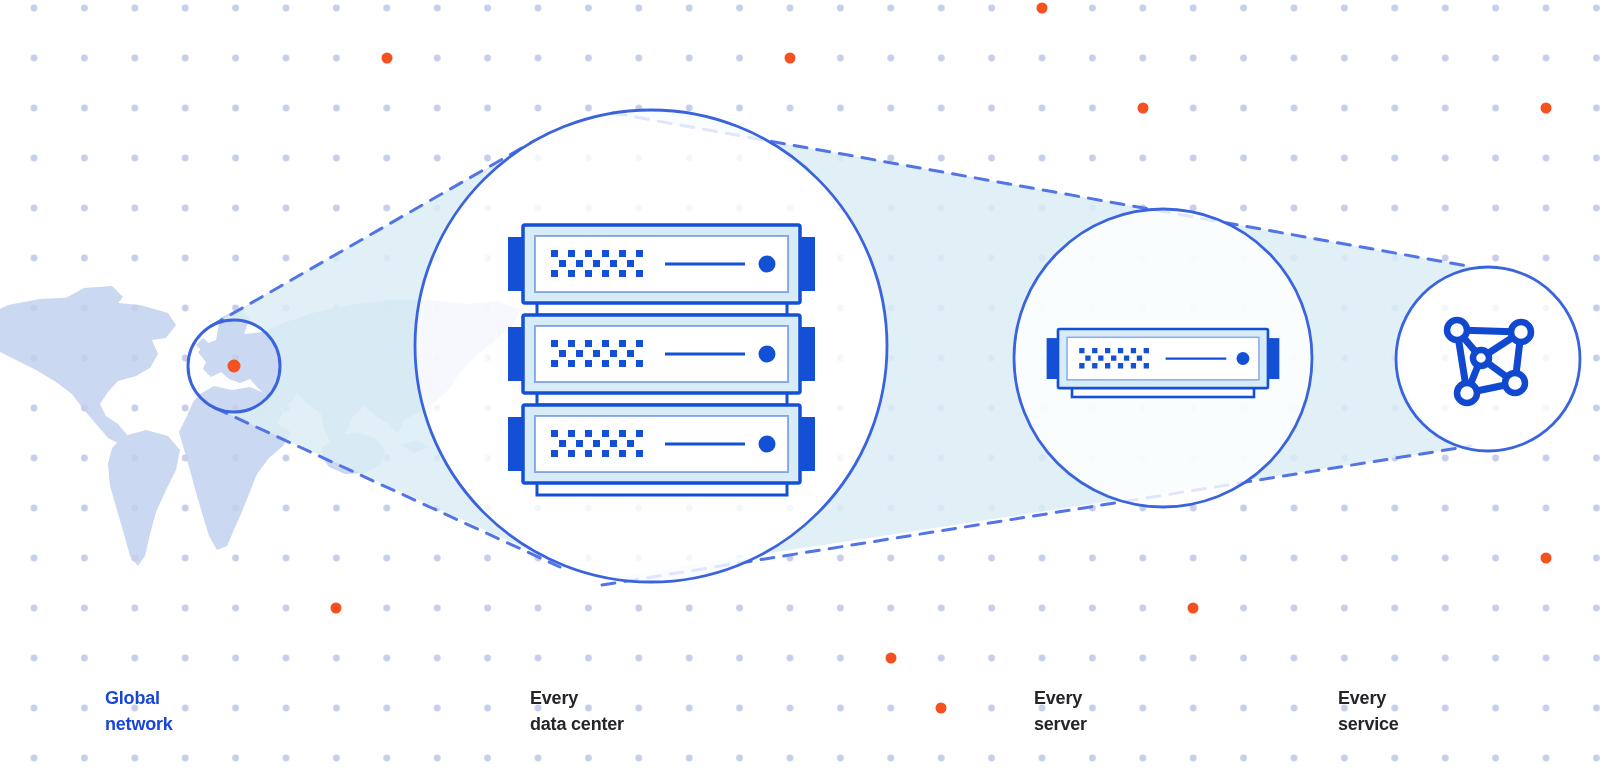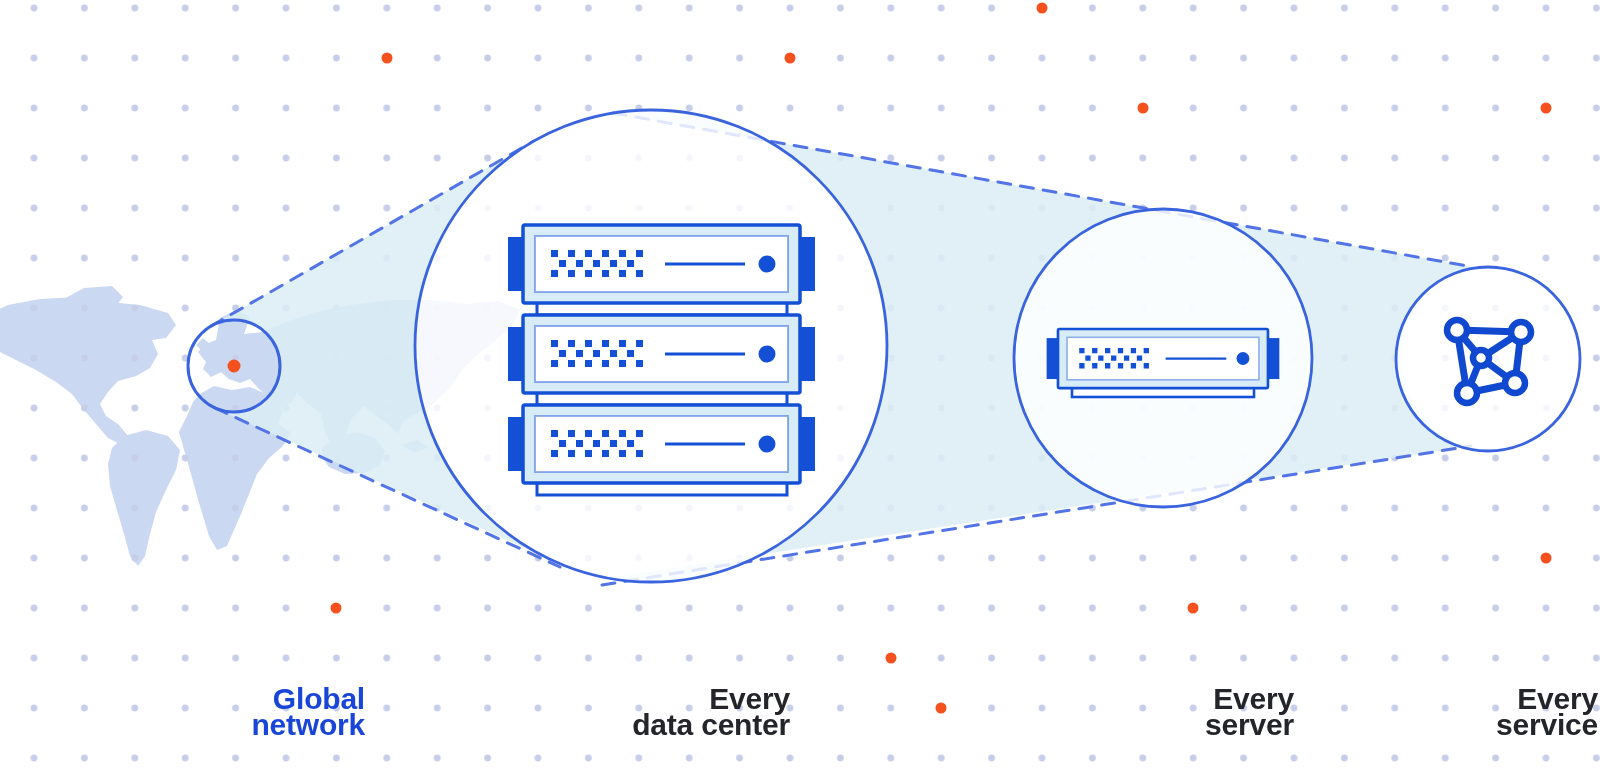--- a/index.html
+++ b/index.html
@@ -3,22 +3,22 @@
 <meta charset="utf-8">
 <style>
   html,body{margin:0;padding:0;}
   body{
     width:1620px;height:782px;overflow:hidden;background:#ffffff;
     font-family:"Liberation Sans", sans-serif;position:relative;
   }
   .canvas-wrap{position:absolute;inset:0;}
   svg{display:block;}
   .stage-label{
-    position:absolute;top:686px;width:260px;text-align:right;
-    font-size:30px;font-weight:700;line-height:25.5px;letter-spacing:-0.2px;
+    position:absolute;top:686px;width:260px;text-align:left;
+    font-size:18px;font-weight:700;line-height:25.5px;letter-spacing:-0.2px;
     white-space:pre-line;color:var(--label-dark,#23252a);
   }
   .stage-label.blue{color:var(--label-blue,#1a46d8);}
 </style>
 </head>
 <body>
 
 <div class="canvas-wrap">
 <svg width="1620" height="782" viewBox="0 0 1620 782">
   <defs>

